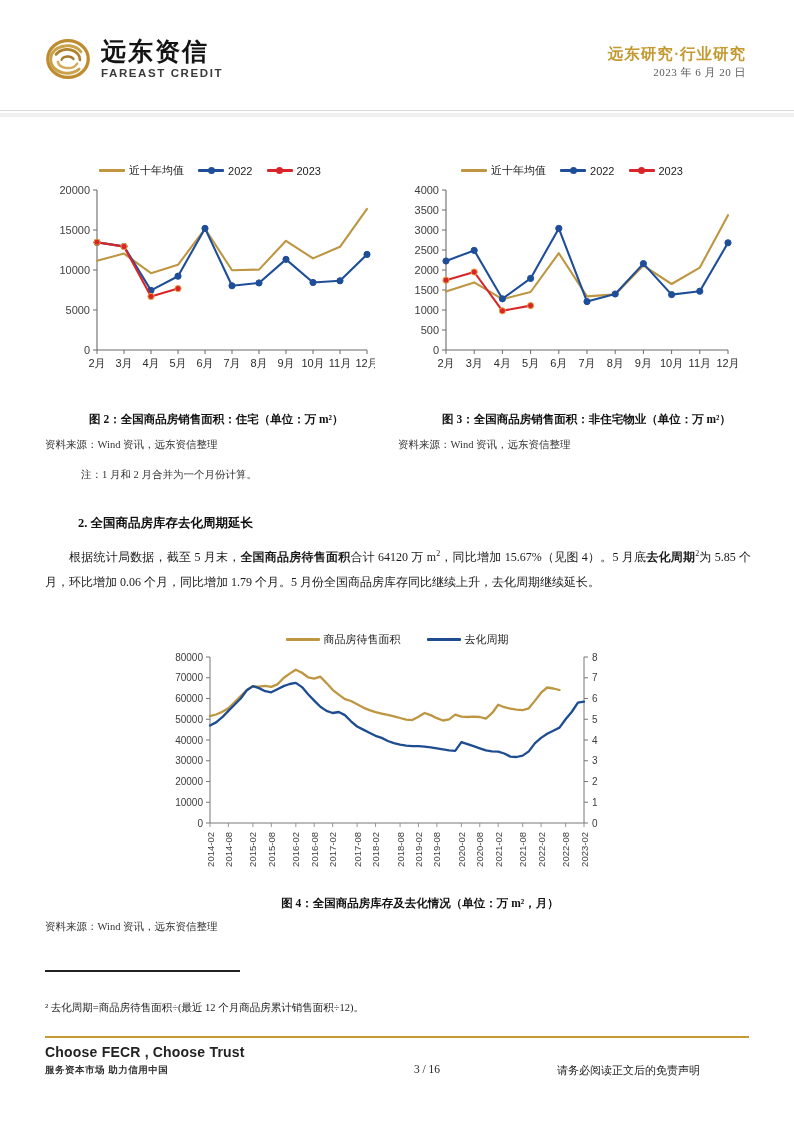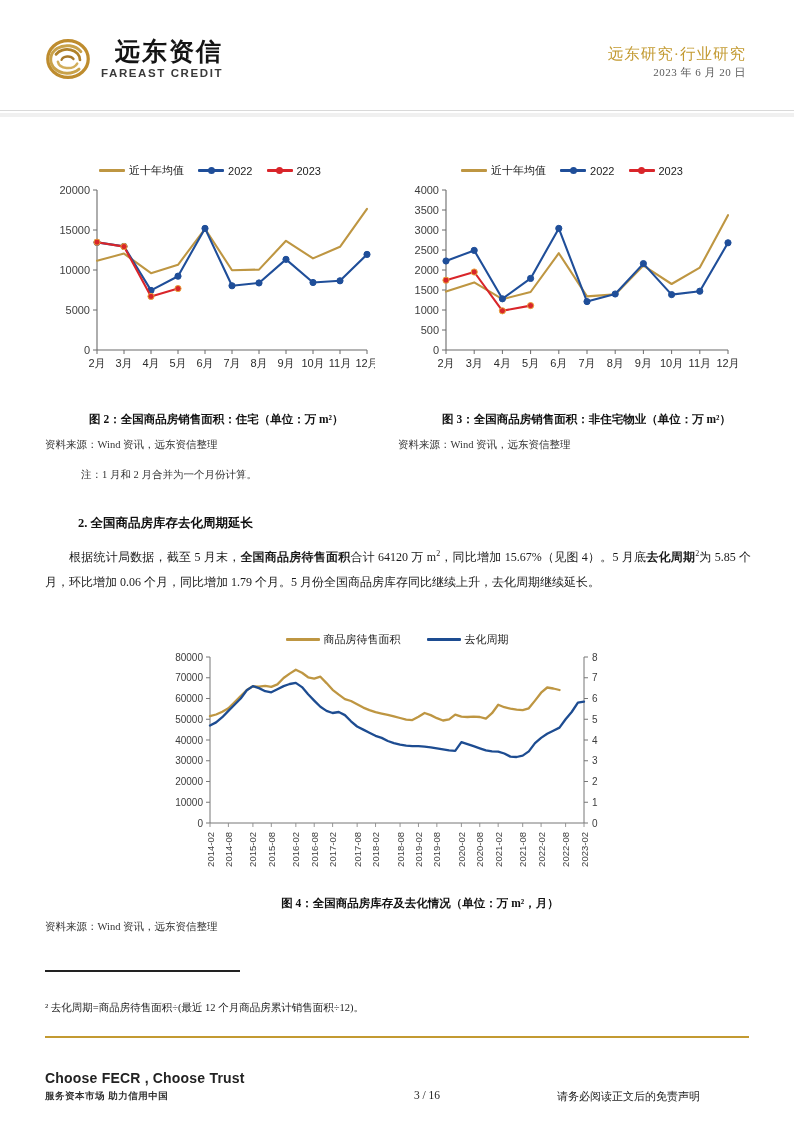--- a/index.html
+++ b/index.html
@@ -13,31 +13,31 @@
   }
   .page { position:relative; width:794px; height:1123px; }
 
   
   .header { position:absolute; left:0; top:0; width:794px; height:112px; }
   .logo-wrap { position:absolute; left:45px; top:36px; display:flex; align-items:center; gap:10px; }
   .logo-mark { width:46px; height:46px; flex:0 0 46px; }
   .logo-text { display:flex; flex-direction:column; line-height:1; }
   .logo-cn {
     font-family:"Liberation Sans","DejaVu Sans",sans-serif;
-    font-size:25px; font-weight:700; letter-spacing:2px; color:#141414;text-align:right;
+    font-size:25px; font-weight:700; letter-spacing:2px; color:#141414;
   }
   .logo-en {
     font-family:"Liberation Sans","DejaVu Sans",sans-serif;
     font-size:11.5px; font-weight:700; letter-spacing:1.6px; color:#3a3a3a;
     margin-top:4px;
   }
   .hdr-right { position:absolute; right:48px; top:44px; text-align:right; }
   .hdr-title {
     font-family:"Liberation Serif","DejaVu Serif",serif;
-    font-size:15.5px; font-weight:400; color:#C39A31; letter-spacing:1px;
+    font-size:15.5px; font-weight:700; color:#C39A31; letter-spacing:1px;
   }
   .hdr-date {
     font-size:11px; color:#5a5a5a; letter-spacing:0.5px;
   }
   .hdr-rule-1 { position:absolute; left:0; top:110px; width:794px; height:1px; background:#d9d9d9; }
   .hdr-rule-2 { position:absolute; left:0; top:113px; width:794px; height:4px; background:#f0f0f0; }
 
   
   .chart-legend {
     display:flex; justify-content:center; align-items:center; gap:14px;
@@ -83,21 +83,21 @@
 
   
   .fn-rule { position:absolute; left:45px; top:970px; width:195px; height:1.6px; background:#222; }
   .footnote {
     position:absolute; left:45px; top:993px; width:706px;
     font-size:10.5px; color:#222;margin-top:8px;
   }
 
   
   .ftr-rule { position:absolute; left:45px; top:1036px; width:704px; height:2px; background:#C39A31; }
-  .ftr { position:absolute; left:0; top:1070px; width:748px; height:50px; }
+  .ftr { position:absolute; left:0; top:1044px; width:748px; height:50px; }
   .ftr-left { position:absolute; left:45px; top:0; }
   .ftr-slogan {
     font-family:"Liberation Sans","DejaVu Sans",sans-serif;
     font-size:14px; font-weight:700; color:#222; letter-spacing:0.2px;
   }
   .ftr-sub {
     font-family:"Liberation Sans","DejaVu Sans",sans-serif;
     font-size:9.5px; font-weight:700; color:#333; margin-top:4px; letter-spacing:0.5px;
   }
   .ftr-page { position:absolute; left:0; top:19px; width:794px; text-align:center; font-size:11.5px; color:#222;padding-left:30px; }

